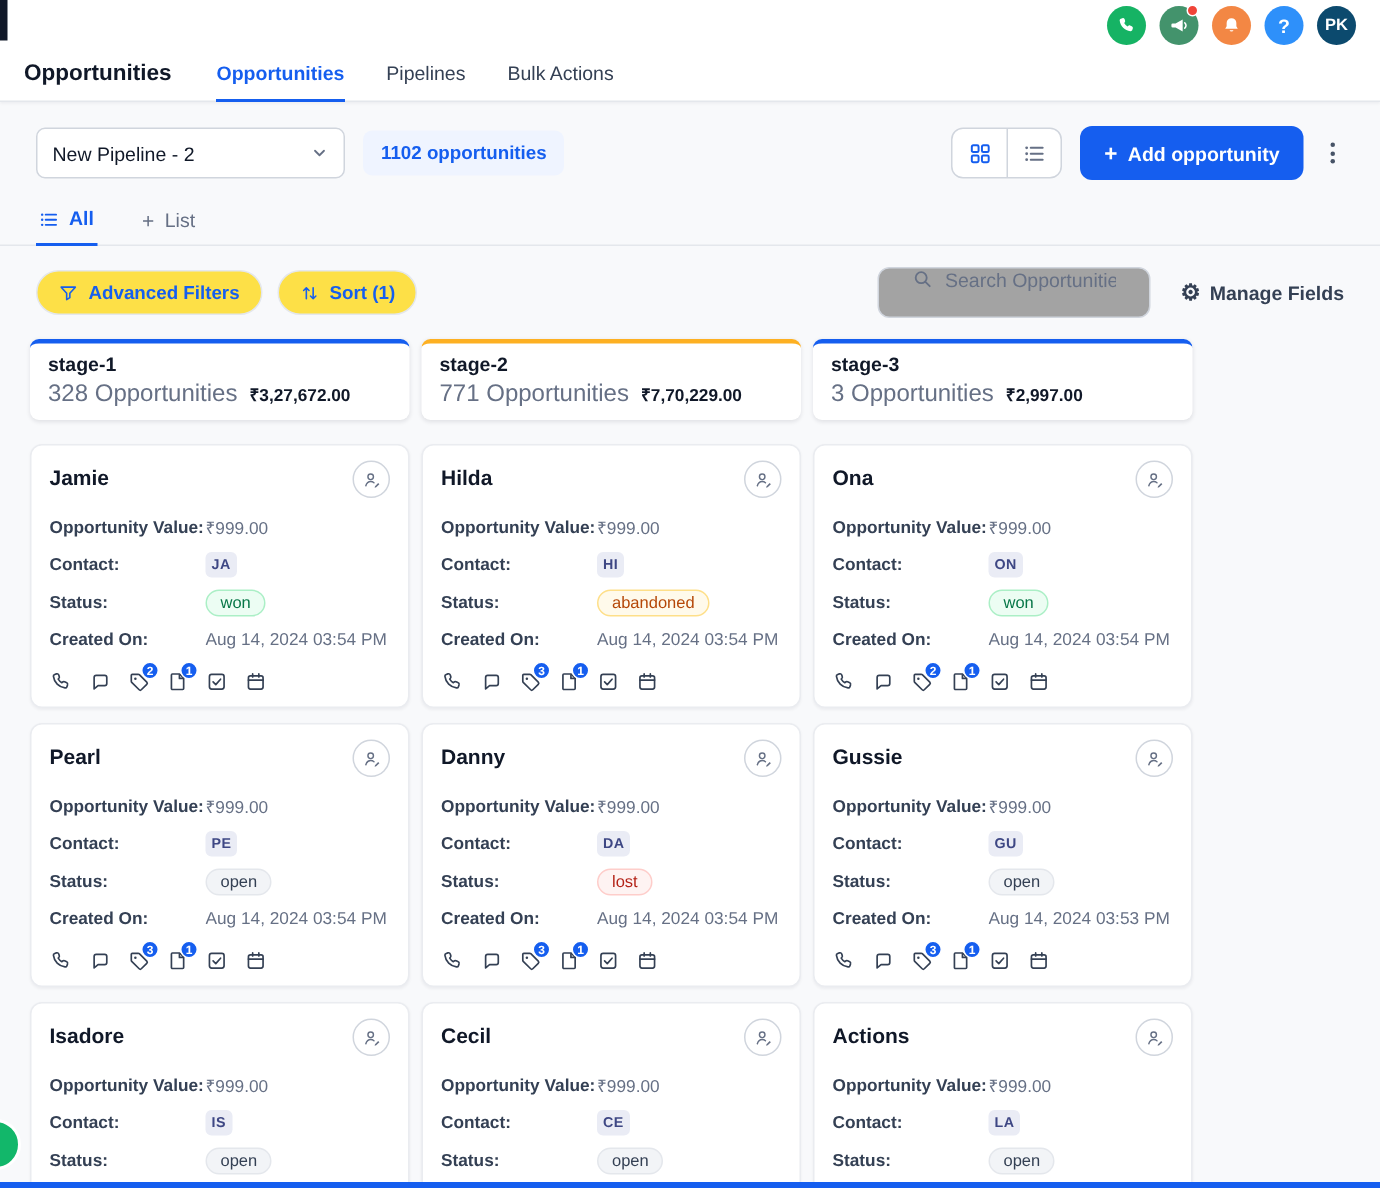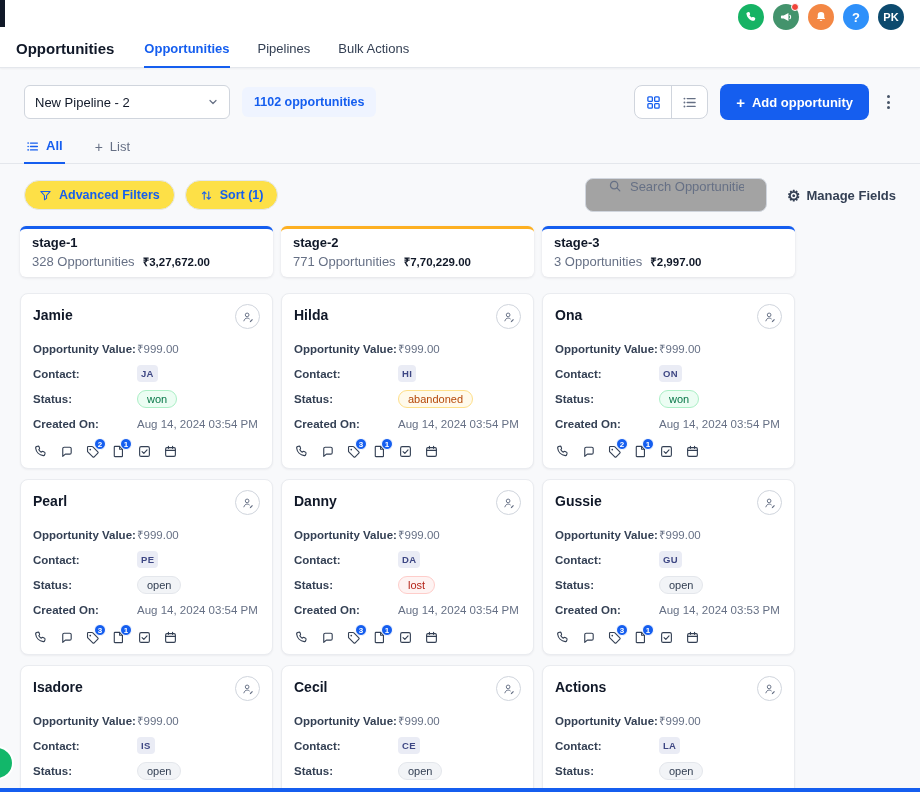--- a/index.html
+++ b/index.html
@@ -48,21 +48,21 @@
   .search-box input{border:none;outline:none;font-size:13px;color:#344054;width:100%;background:transparent;font-family:"Liberation Sans",sans-serif}
   .search-box input::placeholder{color:#667085}
   .manage-fields{display:flex;align-items:center;gap:6px;font-size:13px;font-weight:600;color:#344054;cursor:pointer;margin-left:10px;white-space:nowrap}
   .gear-glyph{font-size:15px;line-height:1;color:#344054}
 
   
   .stage-row{display:flex;gap:8px;padding:2px 24px 0 20px}
   .stage-card{width:253px;background:#fff;border-radius:6px;border-top:3px solid #155EEF;box-shadow:0 1px 3px rgba(16,24,40,.10);padding:6px 12px 8px}
   .stage-name{font-size:13px;font-weight:700;color:#101828}
   .stage-sub{display:flex;gap:8px;align-items:baseline;margin-top:4px}
-  .stage-count{font-size:13px;color:#667085}
+  .stage-count{font-size:16px;color:#667085}
   .stage-total{font-size:11.5px;font-weight:700;color:#101828}
 
   
   .board{display:flex;gap:8px;padding:16px 24px 0 20px;align-items:flex-start}
   .board-col{width:253px;display:flex;flex-direction:column;gap:10px}
   .card{background:#fff;border:1px solid #EAECF0;border-radius:8px;padding:10px 12px 9px;box-shadow:0 1px 2px rgba(16,24,40,.05);cursor:pointer}
   .card-head{display:flex;justify-content:space-between;align-items:flex-start;margin-bottom:7px}
   .card-name{font-size:14px;font-weight:700;color:#101828;padding-top:3px}
   .assign-btn{width:25px;height:25px;border-radius:50%;border:1px solid #D0D5DD;background:#fff;display:flex;align-items:center;justify-content:center;color:#667085;cursor:pointer;flex-shrink:0}
   .card-row{display:flex;align-items:center;min-height:25px}

